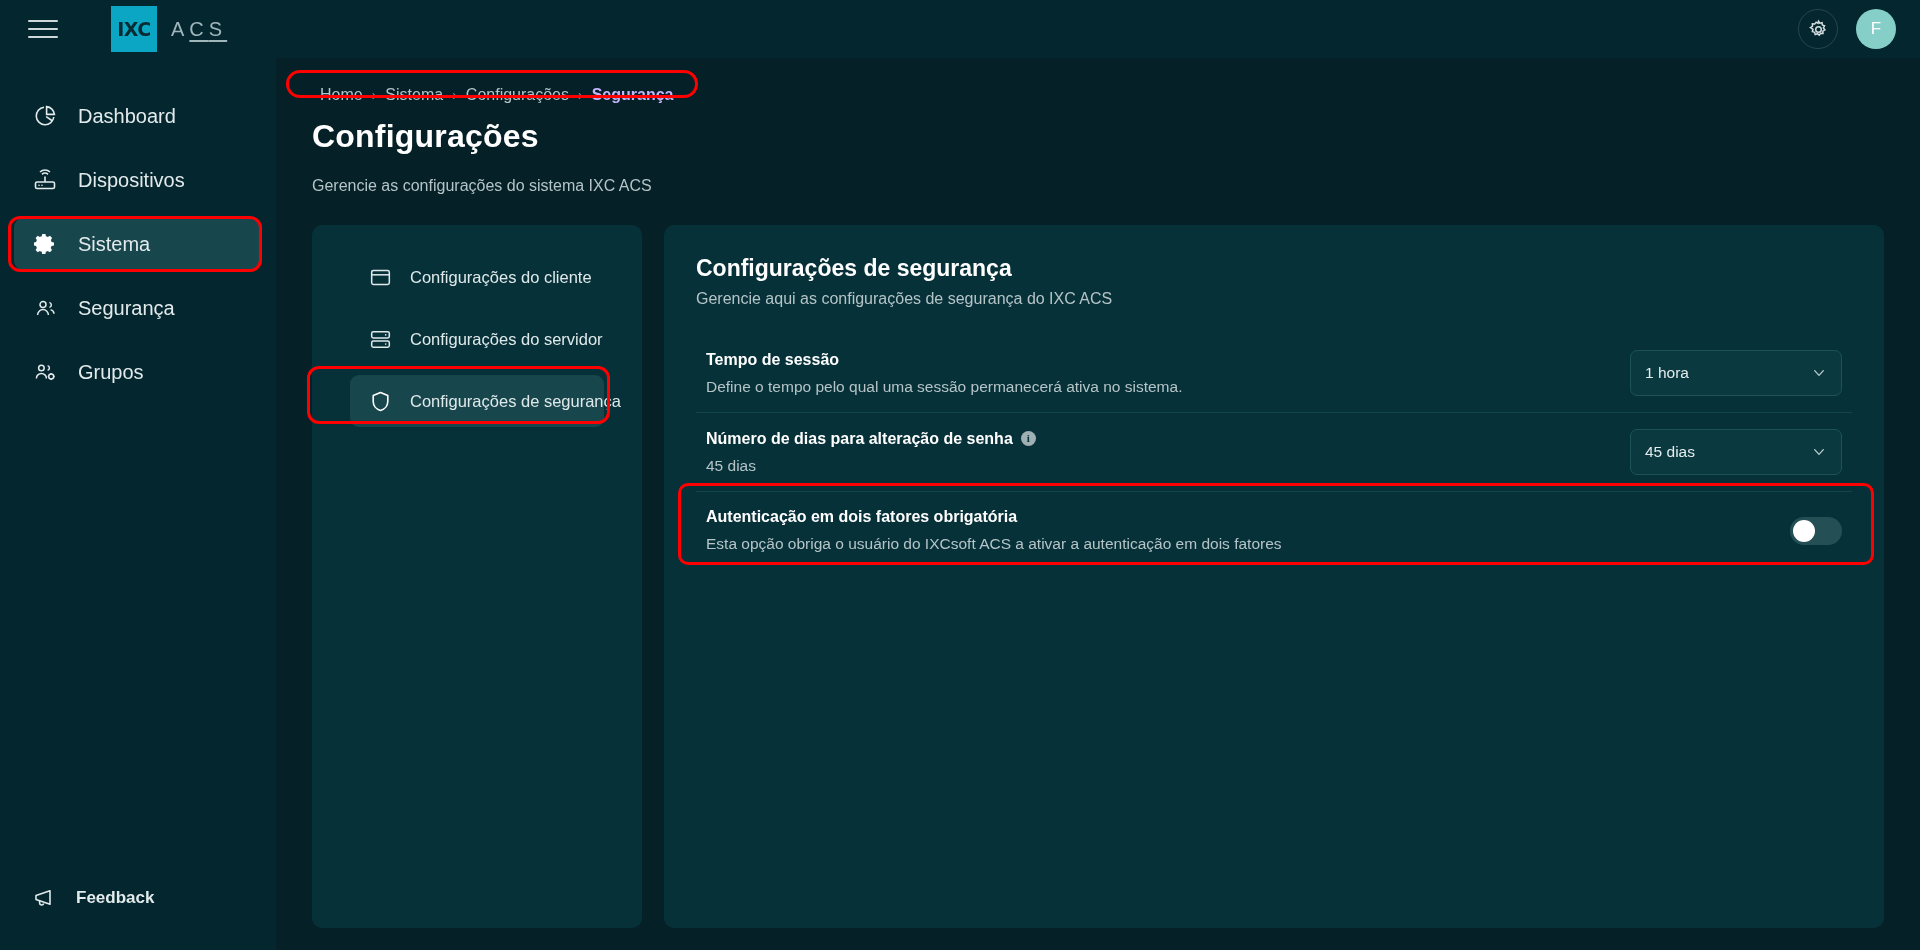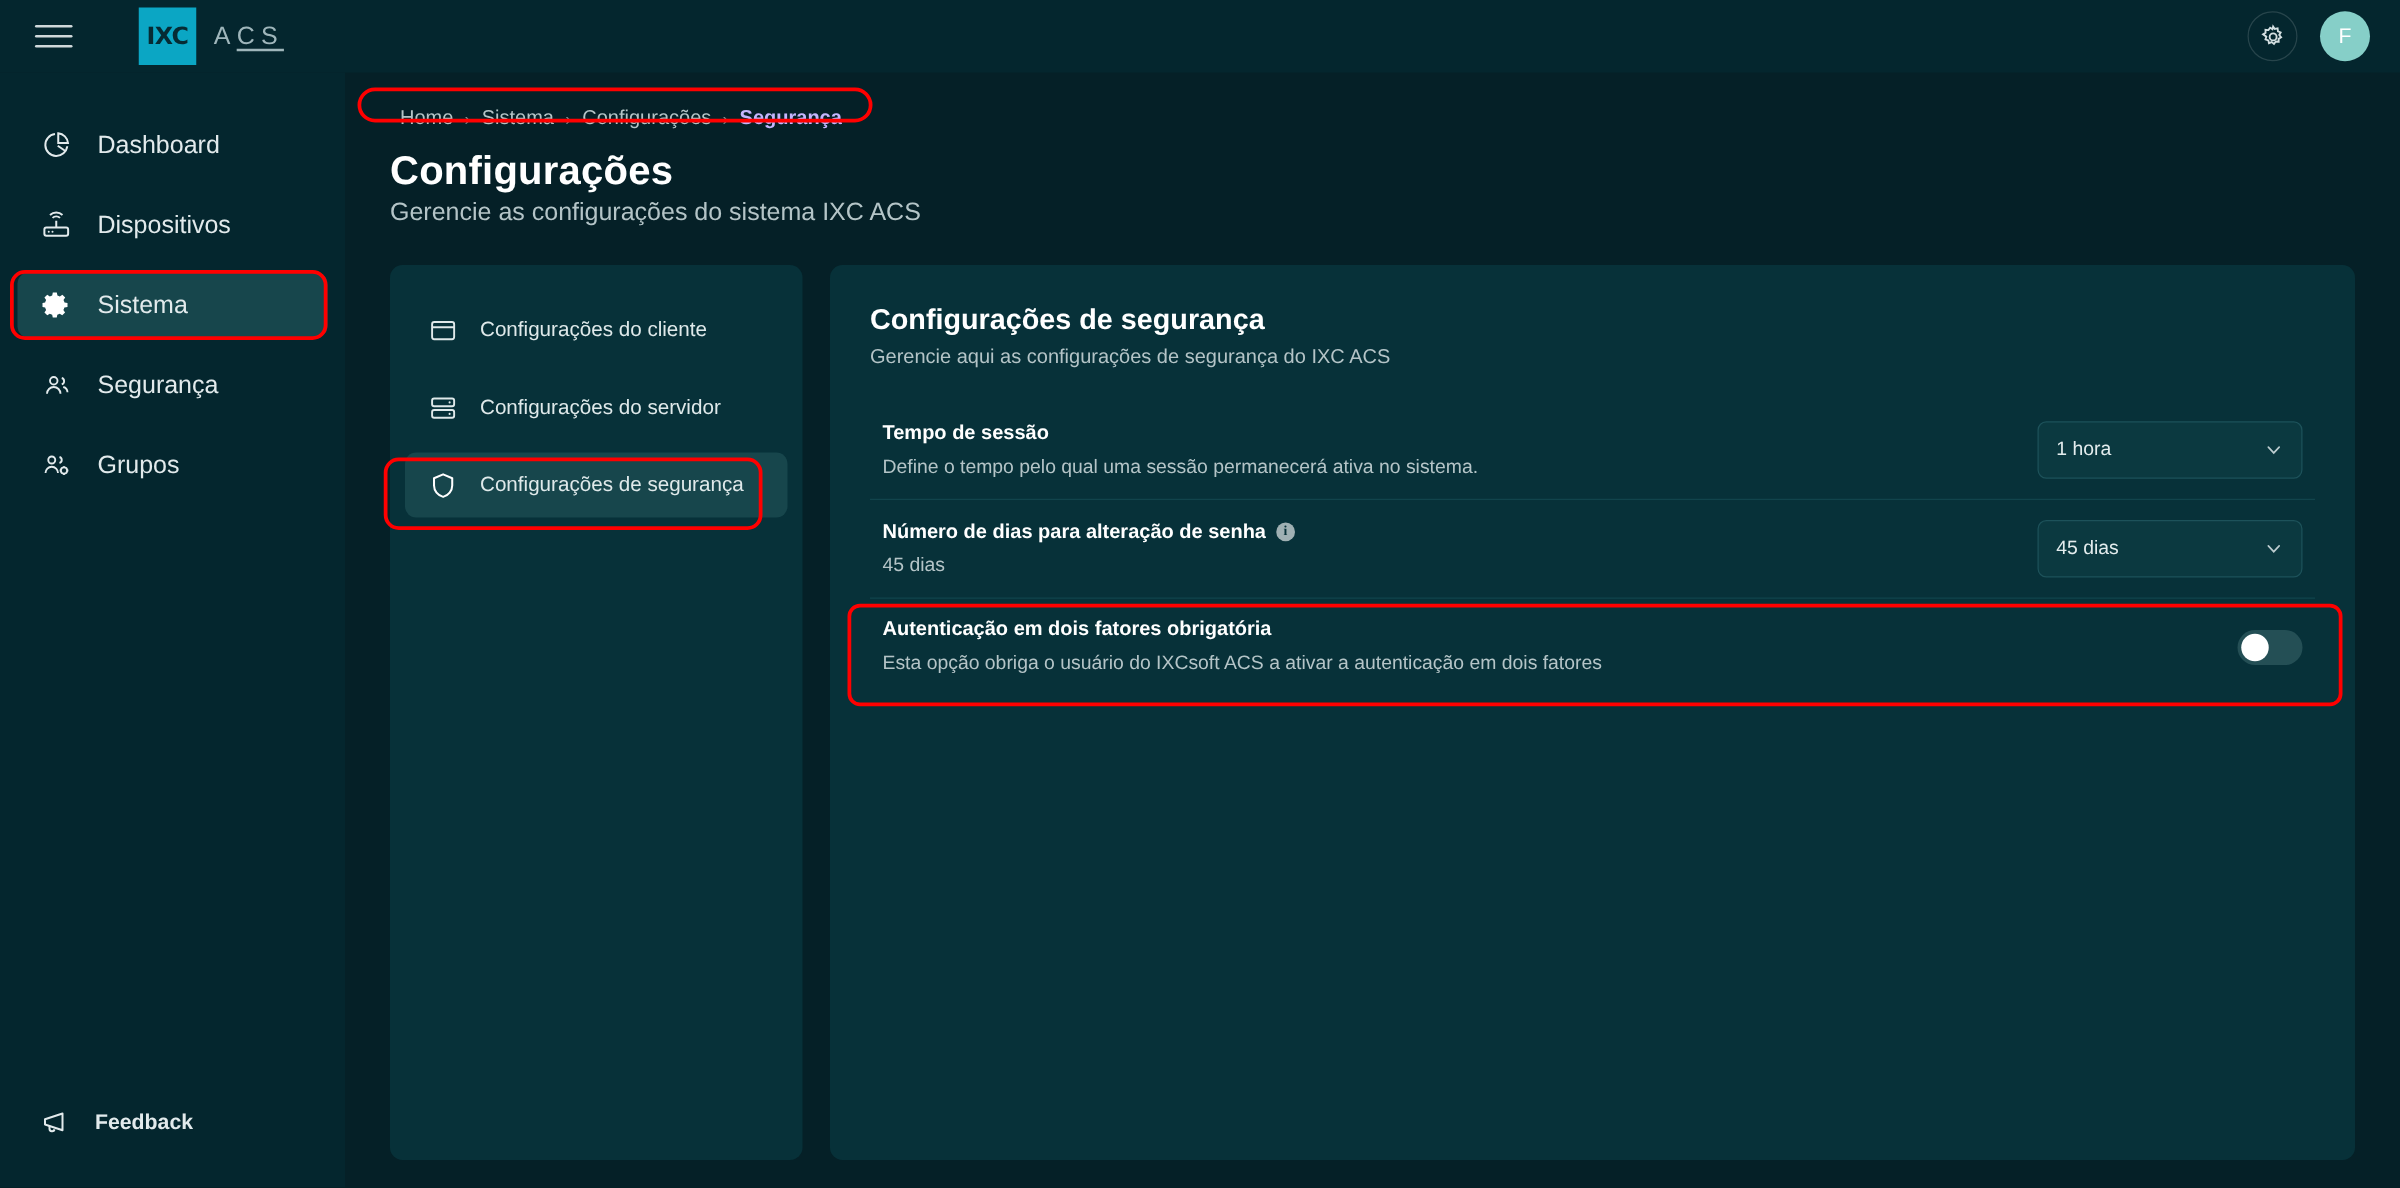--- a/index.html
+++ b/index.html
@@ -107,30 +107,30 @@
     font-size: 16px; color: #b4c4c7;
     padding: 4px 8px;
     width: fit-content;
     position: relative;
   }
   .breadcrumb .crumb { cursor: pointer; white-space: nowrap; }
   .breadcrumb .crumb.current { color: #c4b5fd; font-weight: 700; cursor: default; }
   .breadcrumb .sep { color: #7d9397; font-size: 14px; }
 
   .page-title { color: #ffffff; font-size: 32px; font-weight: 700; margin-top: 10px; letter-spacing: 0.2px; }
-  .page-sub { color: #b4c4c7; font-size: 20px; margin-top: 4px; }
+  .page-sub { color: #b4c4c7; font-size: 16px; margin-top: 22px; }
 
   .panels { display: flex; gap: 22px; margin-top: 30px; flex: 1; min-height: 0; padding-bottom: 22px; }
 
   
   .menu-card {
     width: 330px; min-width: 330px;
     background: #073139;
     border-radius: 10px;
-    padding: 26px 12px;
+    padding: 26px 38px;
     display: flex; flex-direction: column; gap: 10px;
   }
   .menu-item {
     display: flex; align-items: center; gap: 18px;
     height: 52px; padding: 0 18px;
     border-radius: 9px;
     color: #dfe9ea; font-size: 16.5px; cursor: pointer;
     white-space: nowrap;
   }
   .menu-item.active { background: #17464c; }

